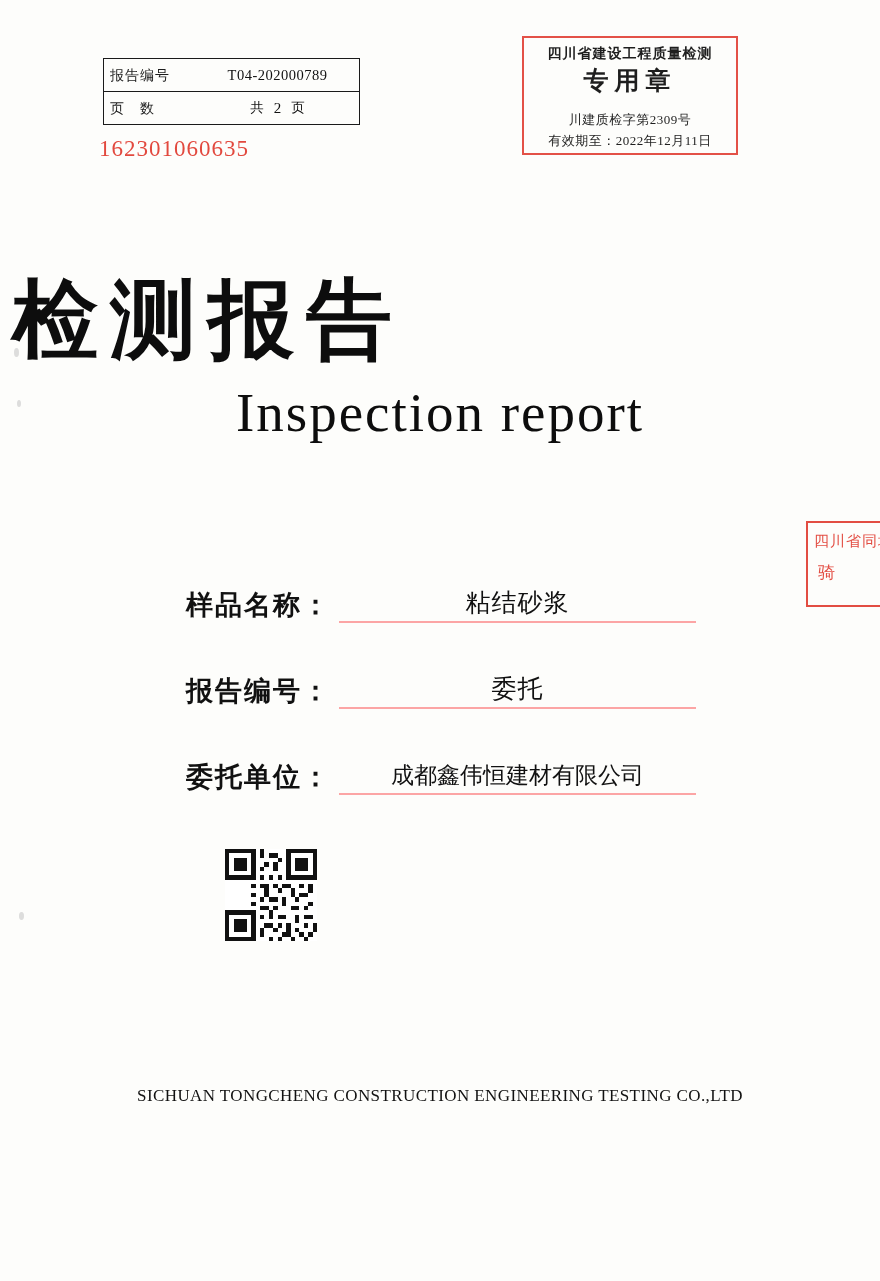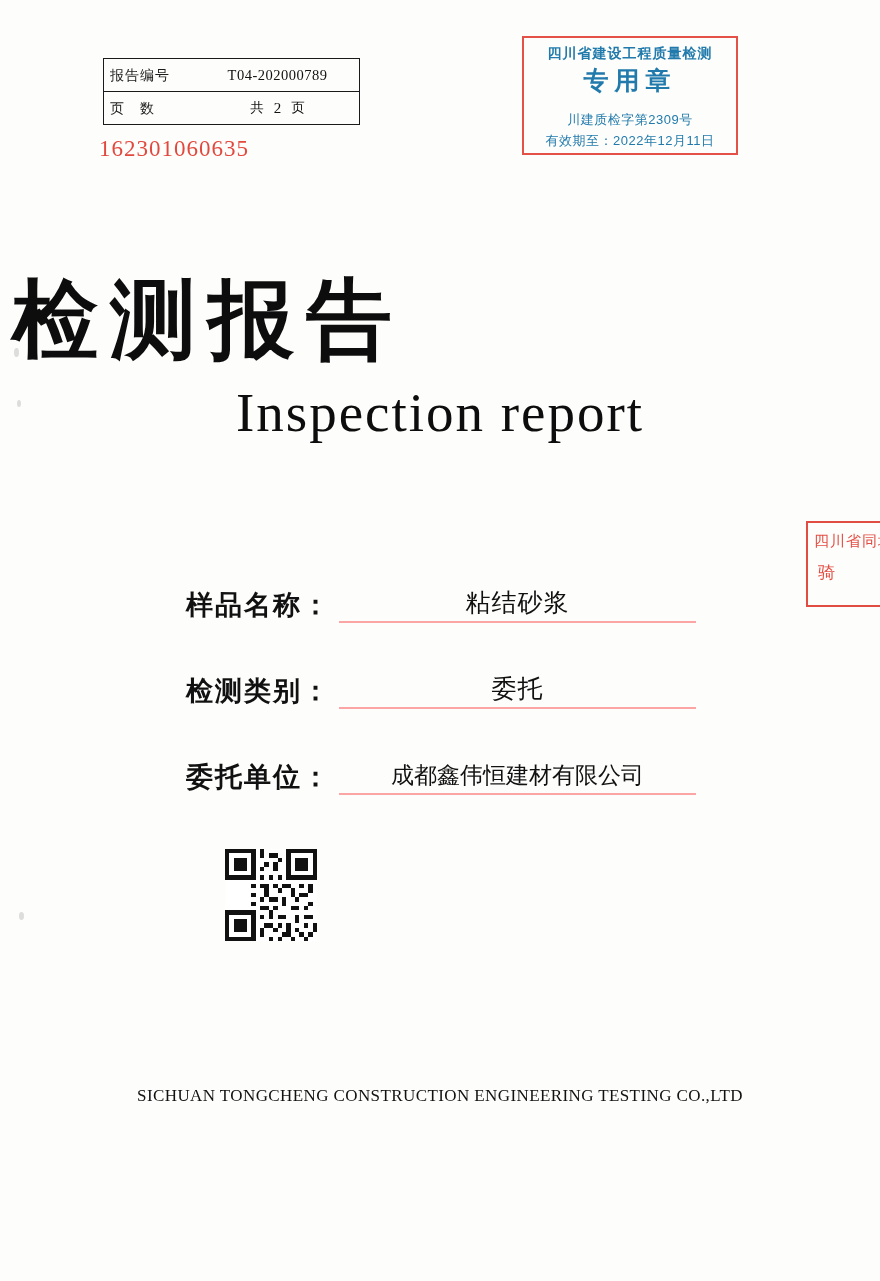--- a/index.html
+++ b/index.html
@@ -114,24 +114,24 @@
   }
 
   
   .square-stamp {
     position: absolute;
     left: 522px;
     top: 36px;
     width: 212px;
     height: 115px;
     border: 2.5px solid #e03a2f;
-    color: #0369a1;
+    color: #000000;
     opacity: .88;
     text-align: center;
-    font-family: Liberation Sans, sans-serif;
+    font-family: Liberation Serif, serif;
     overflow: hidden;
   }
   .square-stamp .ss-l1 {
     margin-top: 7px;
     font-size: 14px;
     letter-spacing: 1px;
     font-weight: bold;
   }
   .square-stamp .ss-l2 {
     margin-top: 1px;
@@ -324,21 +324,21 @@
 
   <div class="title-cn">检测报告</div>
   <div class="title-en">Inspection report</div>
 
   <div class="fields">
     <div class="field-row">
       <div class="field-label">样品名称：</div>
       <div class="field-value">粘结砂浆</div>
     </div>
     <div class="field-row">
-      <div class="field-label">检测类别：</div>
+      <div class="field-label">报告编号：</div>
       <div class="field-value">委托</div>
     </div>
     <div class="field-row compact">
       <div class="field-label">委托单位：</div>
       <div class="field-value">成都鑫伟恒建材有限公司</div>
     </div>
   </div>
 
   <div class="qr">
     <svg viewBox="0 0 21 21" width="92" height="92" shape-rendering="crispEdges">

